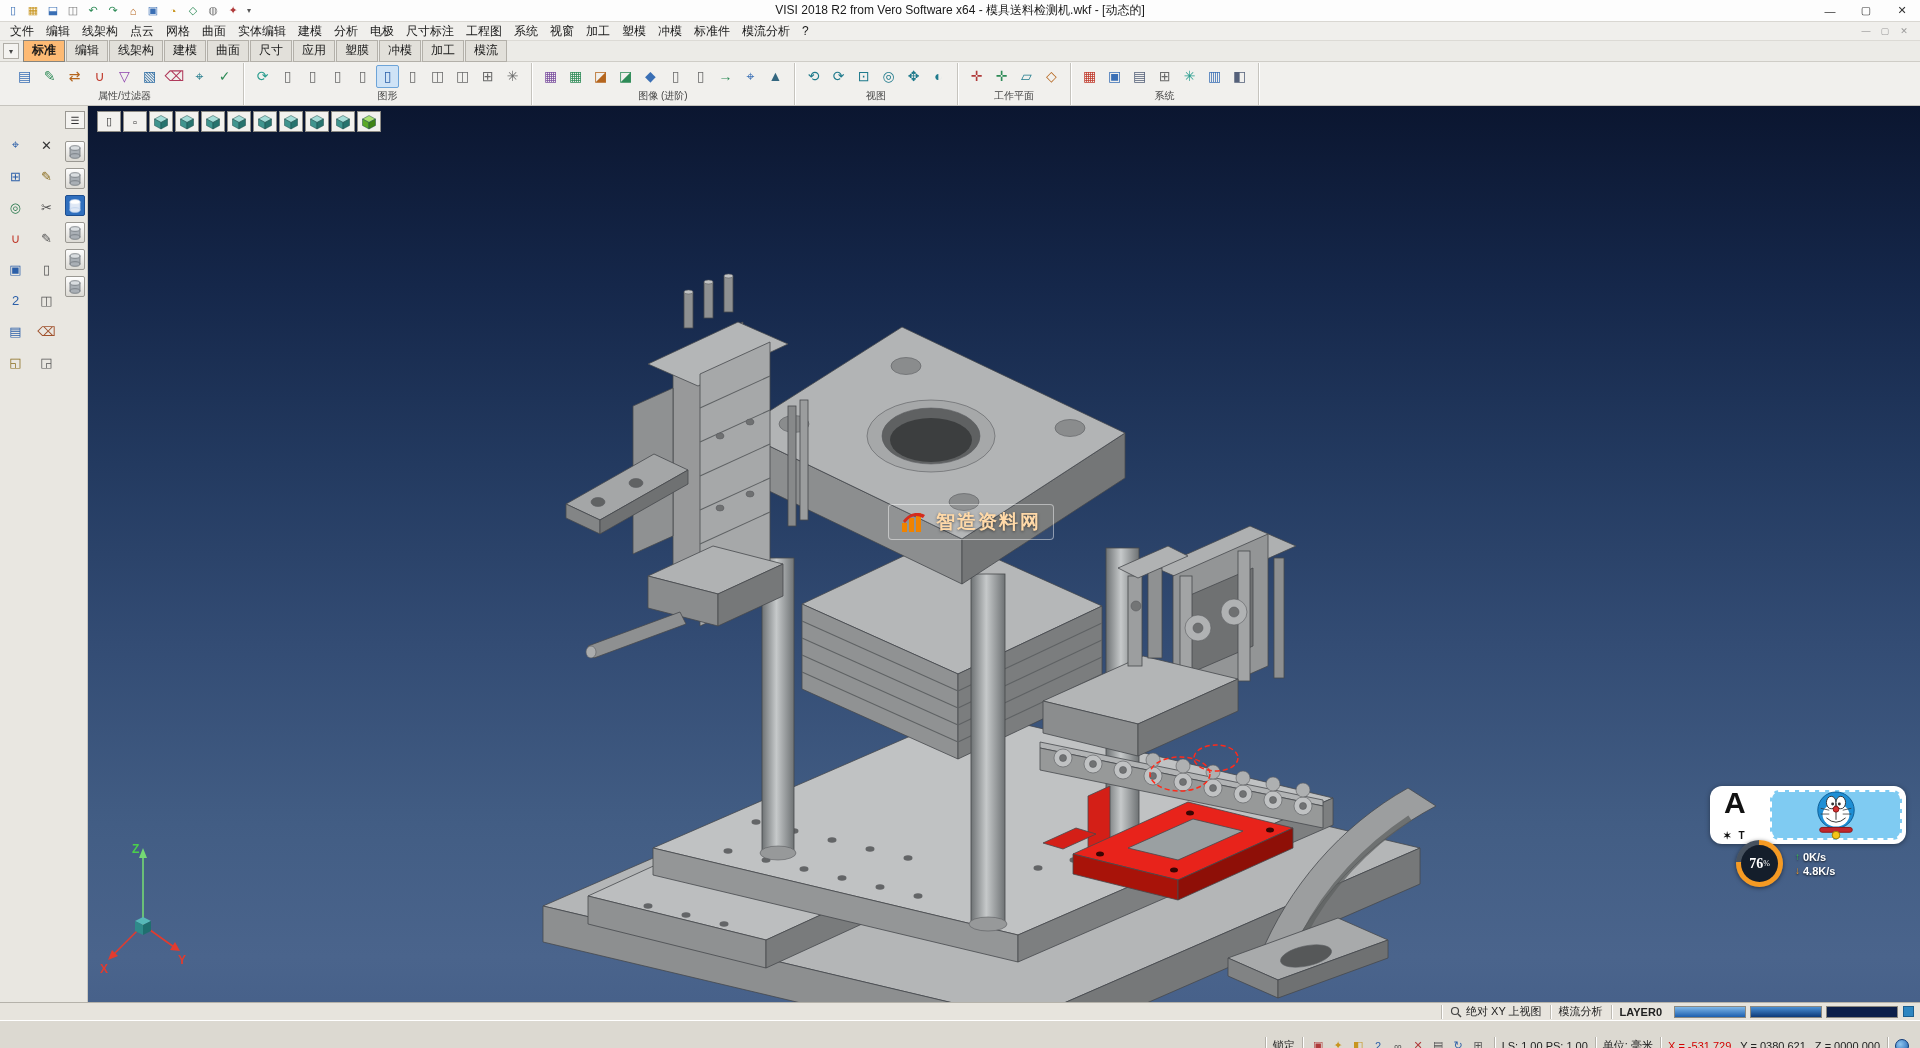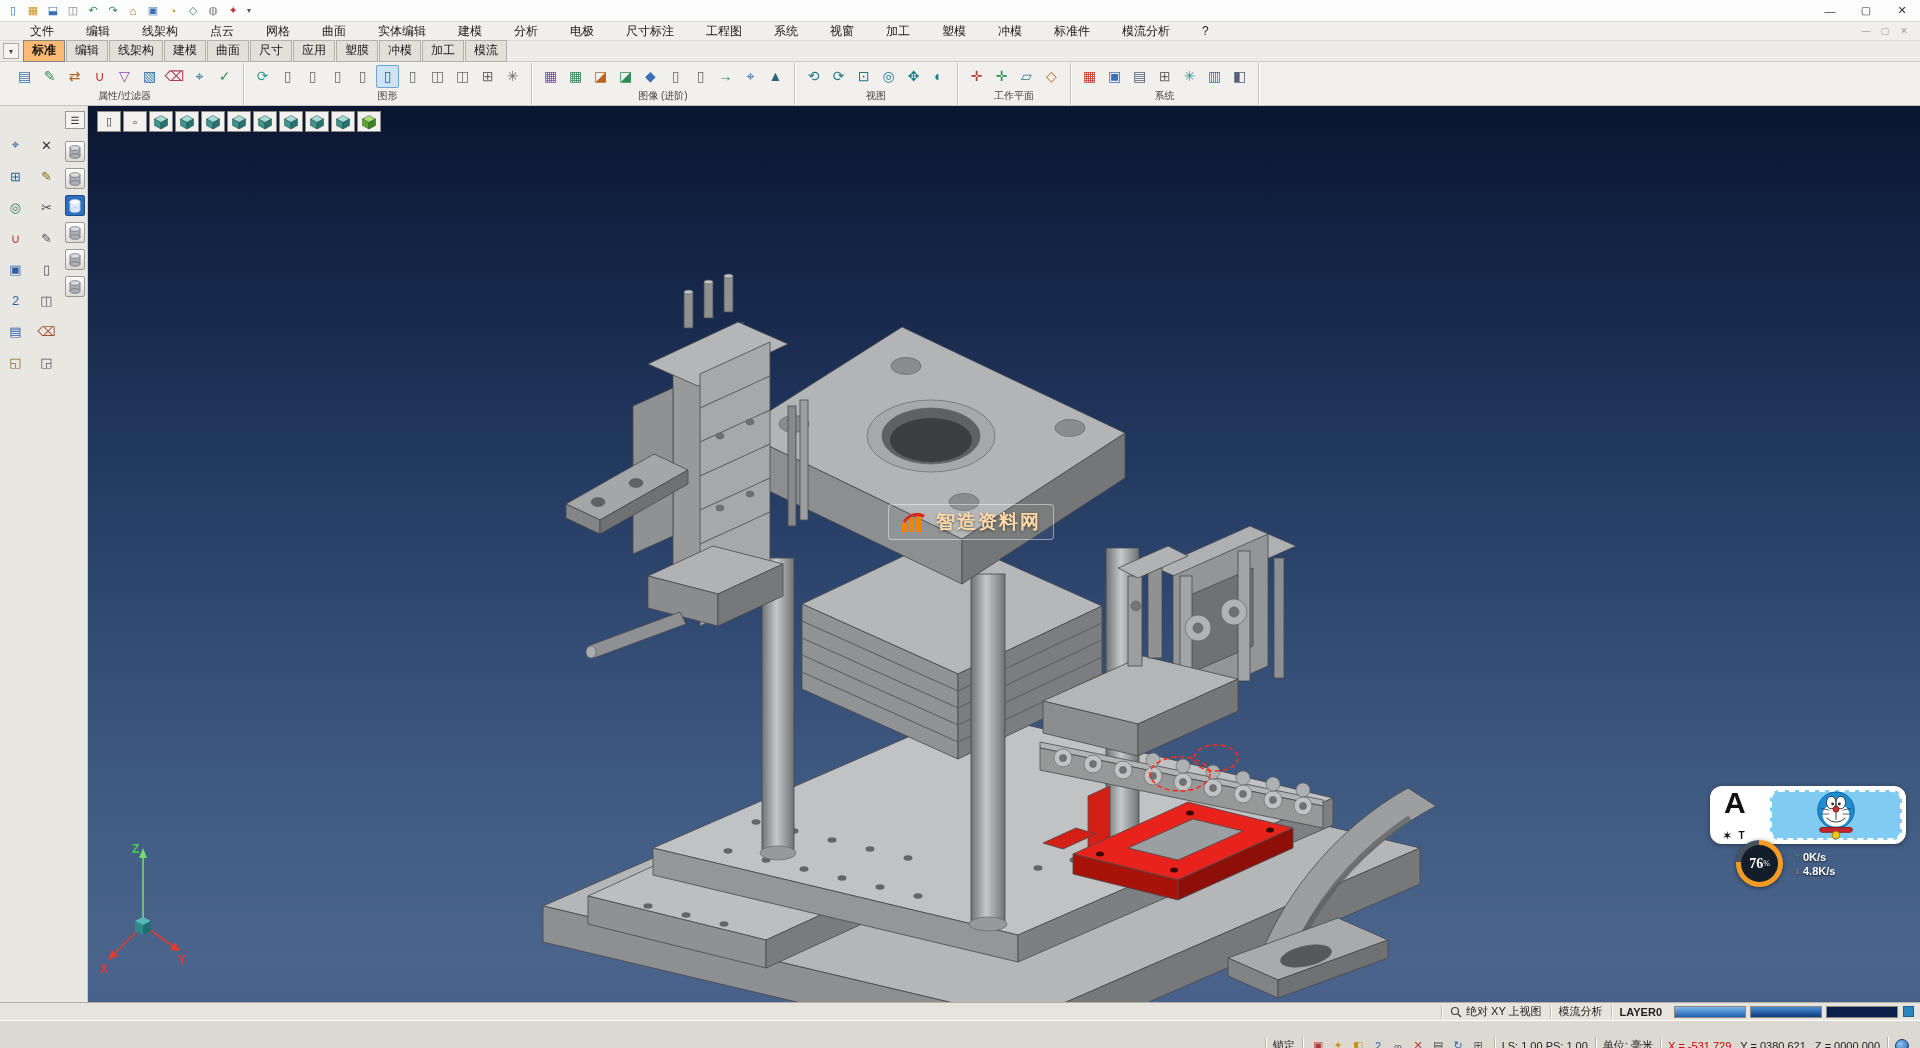--- a/index.html
+++ b/index.html
@@ -11,21 +11,21 @@
   .titlebar { height:22px; background:#fdfdfd; border-bottom:1px solid #d9d7d2; display:flex; align-items:center; padding-left:4px; position:relative; flex:0 0 22px; }
   .qa-icons { display:flex; gap:2px; z-index:2; }
   .qa-icon { width:18px; height:17px; display:flex; align-items:center; justify-content:center; font-size:11px; cursor:default; }
   .qa-drop { width:14px; height:17px; display:flex; align-items:center; justify-content:center; font-size:8px; color:#555; }
   .win-title { position:absolute; left:0; right:0; text-align:center; font-size:12px; color:#1a1a1a; pointer-events:none; }
   .win-controls { margin-left:auto; display:flex; z-index:2; height:100%; }
   .win-btn { width:36px; height:100%; display:flex; align-items:center; justify-content:center; font-size:11px; color:#333; }
 
   
   .menubar { height:19px; background:#f0efec; border-bottom:1px solid #dcdad5; display:flex; align-items:center; font-size:12px; color:#1a1a1a; padding-left:4px; flex:0 0 19px; }
-  .menu-item { padding:0 6px; height:100%; display:flex; align-items:center; white-space:nowrap;margin-left:20px; }
+  .menu-item { padding:0 6px; height:100%; display:flex; align-items:center; white-space:nowrap; }
   .mdi-controls { margin-left:auto; display:flex; gap:3px; padding-right:8px; color:#9a9a9a; font-size:9px; }
   .mdi-btn { width:16px; text-align:center; }
 
   
   .tabbar { height:21px; background:#ecebe7; border-bottom:1px solid #cfcdc7; display:flex; align-items:center; gap:1px; padding:1px 3px; flex:0 0 21px; }
   .tab-drop { width:16px; height:16px; border:1px solid #b0ada6; background:#f4f3f0; font-size:8px; color:#444; display:flex; align-items:center; justify-content:center; margin-right:3px; }
   .tab { font-size:12px; color:#1a1a1a; padding:1px 8px 2px; border:1px solid #b3b0a9; background:#e2e0da; white-space:nowrap; }
   .tab.active { background:#fdba74; border-color:#87857e; font-weight:bold; }
 
   
@@ -134,20 +134,21 @@
 
         <span class="qa-icon" style="color: rgb(200, 149, 31);">◔</span>
 
         <span class="qa-icon" style="color: rgb(46, 139, 87);">◇</span>
 
         <span class="qa-icon" style="color: rgb(119, 119, 119);">◍</span>
 
         <span class="qa-icon" style="color: rgb(176, 58, 58);">✦</span>
       </div>
     <span class="qa-drop">▾</span>
+    <div class="win-title">VISI 2018 R2 from Vero Software x64 - 模具送料检测机.wkf - [动态的]</div>
     <div class="win-controls">
       <div class="win-btn">—</div>
       <div class="win-btn">▢</div>
       <div class="win-btn">✕</div>
     </div>
   </div>
 
   <div class="menubar">
 
       <span class="menu-item">文件</span>

